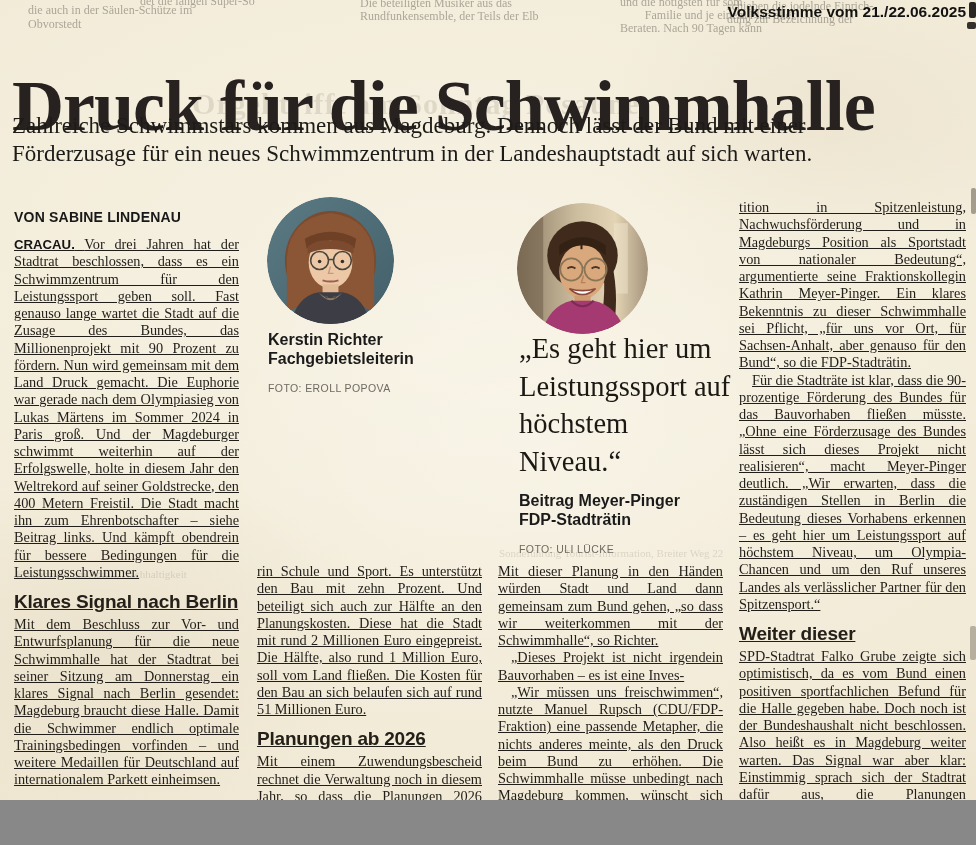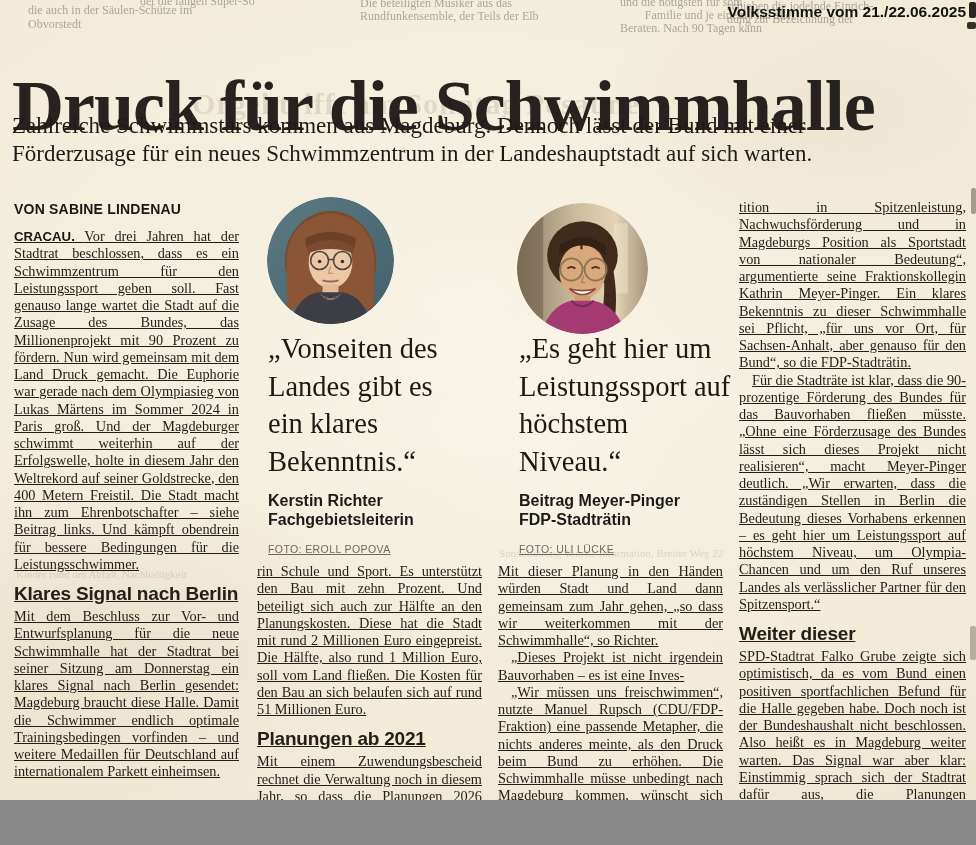--- a/index.html
+++ b/index.html
@@ -23,33 +23,33 @@
   .headline{
     position:absolute;left:12px;top:22px;width:956px;
     font-family:"Liberation Serif",serif;font-weight:700;font-size:72px;line-height:1.02;
     letter-spacing:-1px;color:#272220;white-space:nowrap;
   }
   .standfirst{
     position:absolute;left:12px;top:112px;width:952px;
     font:400 23px/27.5px "Liberation Serif",serif;color:#1d1b18;
   }
   .standfirst span{display:block;}
-  .col{position:absolute;top:197px;width:225px;}
+  .col{position:absolute;top:205px;width:225px;}
   .byline{font:700 14px/16px "Liberation Sans",sans-serif;color:#181818;letter-spacing:.2px;margin:4px 0 11px;}
   .body{font:400 14.3px/17.25px "Liberation Serif",serif;color:#211e1a;text-align:justify;text-decoration:underline;}
   .body p{margin:0;}
   .body p.ind{text-indent:13px;}
   .dateline{font:700 13.2px "Liberation Sans",sans-serif;color:#151515;}
   h3.colhead{font:700 19px/21px "Liberation Sans",sans-serif;color:#242019;margin:10px 0 4px;letter-spacing:-.2px;}
   .portrait{position:absolute;border-radius:50%;overflow:hidden;}
   .pullquote{position:absolute;color:#1c1915;}
   .pq-text{font:400 28.5px/37.5px "Liberation Serif",serif;margin:0 0 11px;}
   .pq-name{font:700 16px/19px "Liberation Sans",sans-serif;color:#1a1a1a;}
   .pq-role{font:700 16px/19px "Liberation Sans",sans-serif;color:#1a1a1a;margin-bottom:14px;}
-  .pq-credit{font:400 10.5px/12px "Liberation Sans",sans-serif;color:#6e6a60;letter-spacing:.4px;text-decoration:underline;}
+  .pq-credit{font:400 10.5px/12px "Liberation Sans",sans-serif;color:#6e6a60;letter-spacing:.4px;}
   .bleed{
     position:absolute;pointer-events:none;color:#6f6b60;
     font:400 12px/13.5px "Liberation Serif",serif;opacity:.55;
   }
   .bleed.ghost-head{
     font:700 30px/32px "Liberation Serif",serif;color:#5e5442;
     opacity:.14;filter:blur(.5px);letter-spacing:1px;white-space:nowrap;
   }
   .bleed.faint{font-size:11px;opacity:.2;}
   .edge-mark{position:absolute;pointer-events:none;border-radius:2px;}
@@ -126,29 +126,28 @@
         <rect x="56" y="88" width="16" height="12" fill="#e2ba96"></rect>
         <path d="M24,128 Q30,100 52,96 L76,96 Q98,100 104,128 Z" fill="#3c3d45"></path>
         <path d="M52,96 Q64,108 76,96 Q70,104 64,104 Q58,104 52,96 Z" fill="#8a7a68"></path>
         <circle cx="60" cy="101" r="1.4" fill="#5c5044"></circle>
           <circle cx="68" cy="101" r="1.4" fill="#5c5044"></circle>
       </g>
     </svg>
   </div>
 
   <div class="pullquote" style="left:268px;top:330px;width:206px;">
-    <p class="pq-text">„Vonseiten des Landes gibt es ein klares Bekenntnis.“</p>
     <div class="pq-name">Kerstin Richter</div>
     <div class="pq-role">Fachgebietsleiterin</div>
     <div class="pq-credit">FOTO: EROLL POPOVA</div>
   </div>
 
   <div class="body" style="position:absolute;left:257px;top:563px;width:225px;">
     <p>rin Schule und Sport. Es unterstützt den Bau mit zehn Prozent. Und beteiligt sich auch zur Hälfte an den Planungskosten. Diese hat die Stadt mit rund 2 Millionen Euro eingepreist. Die Hälfte, also rund 1 Million Euro, soll vom Land fließen. Die Kosten für den Bau an sich belaufen sich auf rund 51 Millionen Euro.</p>
-    <h3 class="colhead">Planungen ab 2021</h3>
+    <h3 class="colhead">Planungen ab 2026</h3>
     <p>Mit einem Zuwendungsbescheid rechnet die Verwaltung noch in diesem Jahr, so dass die Planungen 2026 angegangen werden können.</p>
   </div>
 
   <div class="portrait" style="left:517px;top:203px;width:131px;height:131px;">
     <svg width="131" height="131" viewBox="0 0 130 130">
       <defs>
         <clipPath id="c2">
             <circle cx="65" cy="65" r="65"></circle>
           </clipPath>
         <linearGradient id="bg2" x1="0" y1="0" x2="1" y2="0">
@@ -182,21 +181,21 @@
   </div>
 
   <div class="pullquote" style="left:519px;top:330px;width:212px;">
     <p class="pq-text">„Es geht hier um Leistungssport auf höchstem Niveau.“</p>
     <div class="pq-name">Beitrag Meyer-Pinger</div>
     <div class="pq-role">FDP-Stadträtin</div>
     <div class="pq-credit">FOTO: ULI LÜCKE</div>
   </div>
 
   <div class="body" style="position:absolute;left:498px;top:563px;width:225px;">
-    <p>Mit dieser Planung in den Händen würden Stadt und Land dann gemeinsam zum Jahr gehen, „so dass wir weiterkommen mit der Schwimmhalle“, so Richter.</p>
+    <p>Mit dieser Planung in den Händen würden Stadt und Land dann gemeinsam zum Bund gehen, „so dass wir weiterkommen mit der Schwimmhalle“, so Richter.</p>
     <p class="ind">„Dieses Projekt ist nicht irgendein Bauvorhaben – es ist eine Inves-</p>
     <p class="ind">„Wir müssen uns freischwimmen“, nutzte Manuel Rupsch (CDU/FDP-Fraktion) eine passende Metapher, die nichts anderes meinte, als den Druck beim Bund zu erhöhen. Die Schwimmhalle müsse unbedingt nach Magdeburg kommen, wünscht sich nicht nur Rupsch.</p>
   </div>
 
   <div class="col" style="left:739px;top:199px;width:227px;">
     <div class="body">
       <p>tition in Spitzenleistung, Nachwuchsförderung und in Magdeburgs Position als Sportstadt von nationaler Bedeutung“, argumentierte seine Fraktionskollegin Kathrin Meyer-Pinger. Ein klares Bekenntnis zu dieser Schwimmhalle sei Pflicht, „für uns vor Ort, für Sachsen-Anhalt, aber genauso für den Bund“, so die FDP-Stadträtin.</p>
       <p class="ind">Für die Stadträte ist klar, dass die 90-prozentige Förderung des Bundes für das Bauvorhaben fließen müsste. „Ohne eine Förderzusage des Bundes lässt sich dieses Projekt nicht realisieren“, macht Meyer-Pinger deutlich. „Wir erwarten, dass die zuständigen Stellen in Berlin die Bedeutung dieses Vorhabens erkennen – es geht hier um Leistungssport auf höchstem Niveau, um Olympia-Chancen und um den Ruf unseres Landes als verlässlicher Partner für den Spitzensport.“</p>
       <h3 class="colhead">Weiter dieser</h3>
       <p>SPD-Stadtrat Falko Grube zeigte sich optimistisch, da es vom Bund einen positiven sportfachlichen Befund für die Halle gegeben habe. Doch noch ist der Bundeshaushalt nicht beschlossen. Also heißt es in Magdeburg weiter warten. Das Signal war aber klar: Einstimmig sprach sich der Stadtrat dafür aus, die Planungen voranzutreiben, um damit in Berlin zu zeigen, dass sich hier etwas bewegt.</p>

